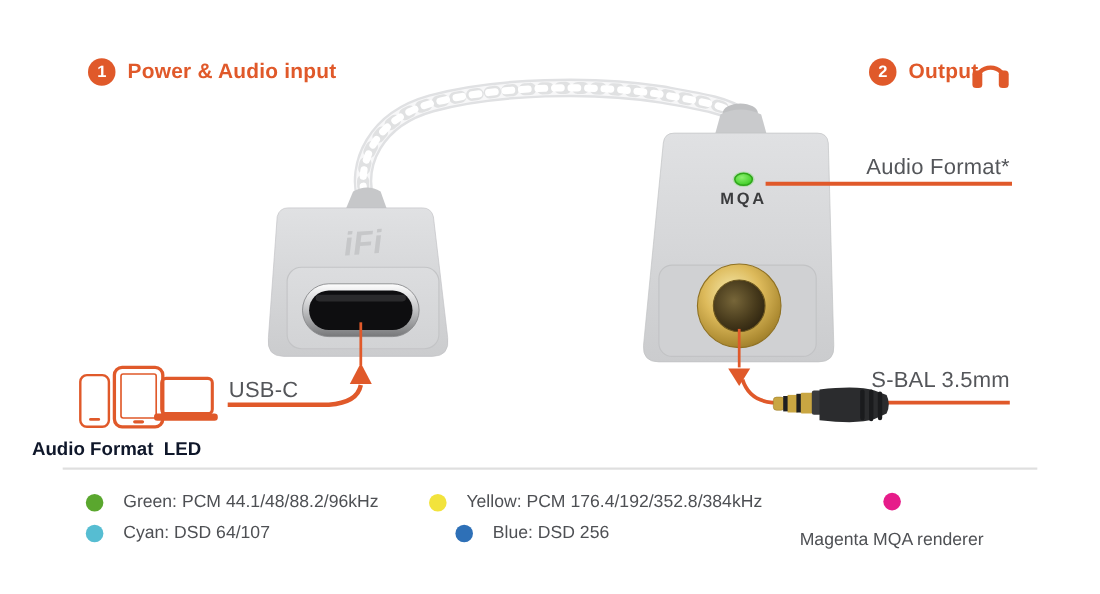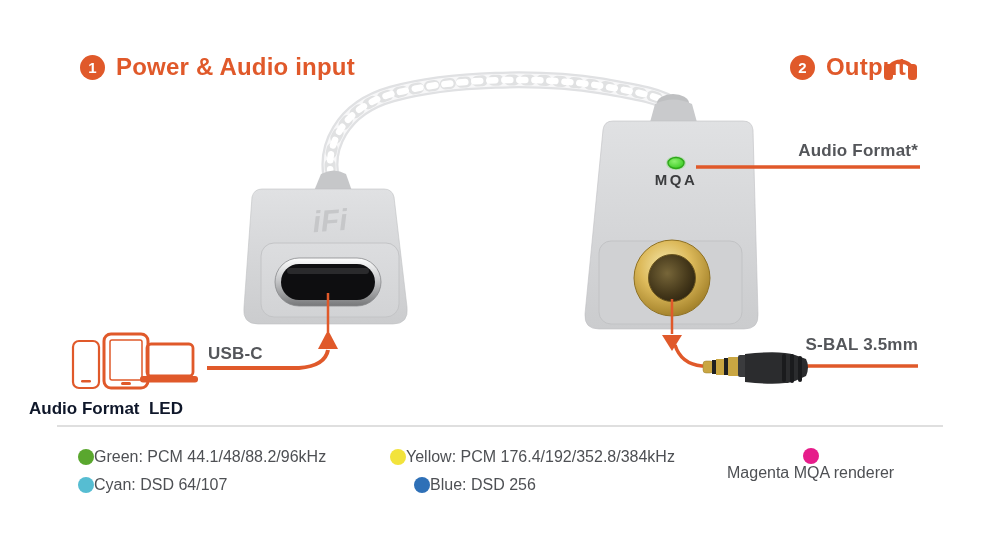--- a/index.html
+++ b/index.html
@@ -2,26 +2,26 @@
 <html><head>
 <meta charset="utf-8">
 <style>
   html,body{margin:0;padding:0;background:#fff;}
   .stage{position:relative;width:1000px;height:540px;background:#ffffff;overflow:hidden;
          font-family:"Liberation Sans","DejaVu Sans",sans-serif;}
   svg{position:absolute;left:0;top:0;}
   .step{position:absolute;display:flex;align-items:center;gap:11px;}
   .badge{width:25px;height:25px;border-radius:50%;background:#E0592A;color:#fff;
          font-size:15px;font-weight:700;display:flex;align-items:center;justify-content:center;}
-  .step-label{color:#E0592A;font-size:24px;font-weight:700;letter-spacing:.2px;}
-  .callout{position:absolute;color:#54565A;font-size:17px;font-weight:700;letter-spacing:.2px;}
+  .step-label{color:#E0592A;font-size:19px;font-weight:700;letter-spacing:.2px;}
+  .callout{position:absolute;color:#54565A;font-size:20px;font-weight:400;letter-spacing:.2px;}
   .legend-title{position:absolute;left:0;top:399px;width:100%;text-align:left;color:#0f172a;
                 font-size:17px;font-weight:700;white-space:pre;padding-left:29px;}
   .divider{position:absolute;left:57px;right:57px;top:425px;height:2px;background:#DFDFDF;}
-  .legend-item{position:absolute;display:flex;align-items:center;gap:0;color:#4E5054;font-size:16px;}
+  .legend-item{position:absolute;display:flex;align-items:center;gap:18px;color:#4E5054;font-size:16px;}
   .legend-dot{width:16px;height:16px;border-radius:50%;flex:0 0 auto;}
 </style>
 </head>
 <body>
 
 <div class="stage">
 
   <svg width="1000" height="540" viewBox="0 0 1000 540">
     <defs>
       <linearGradient id="bodyGrad" x1="0" y1="0" x2="0" y2="1">

